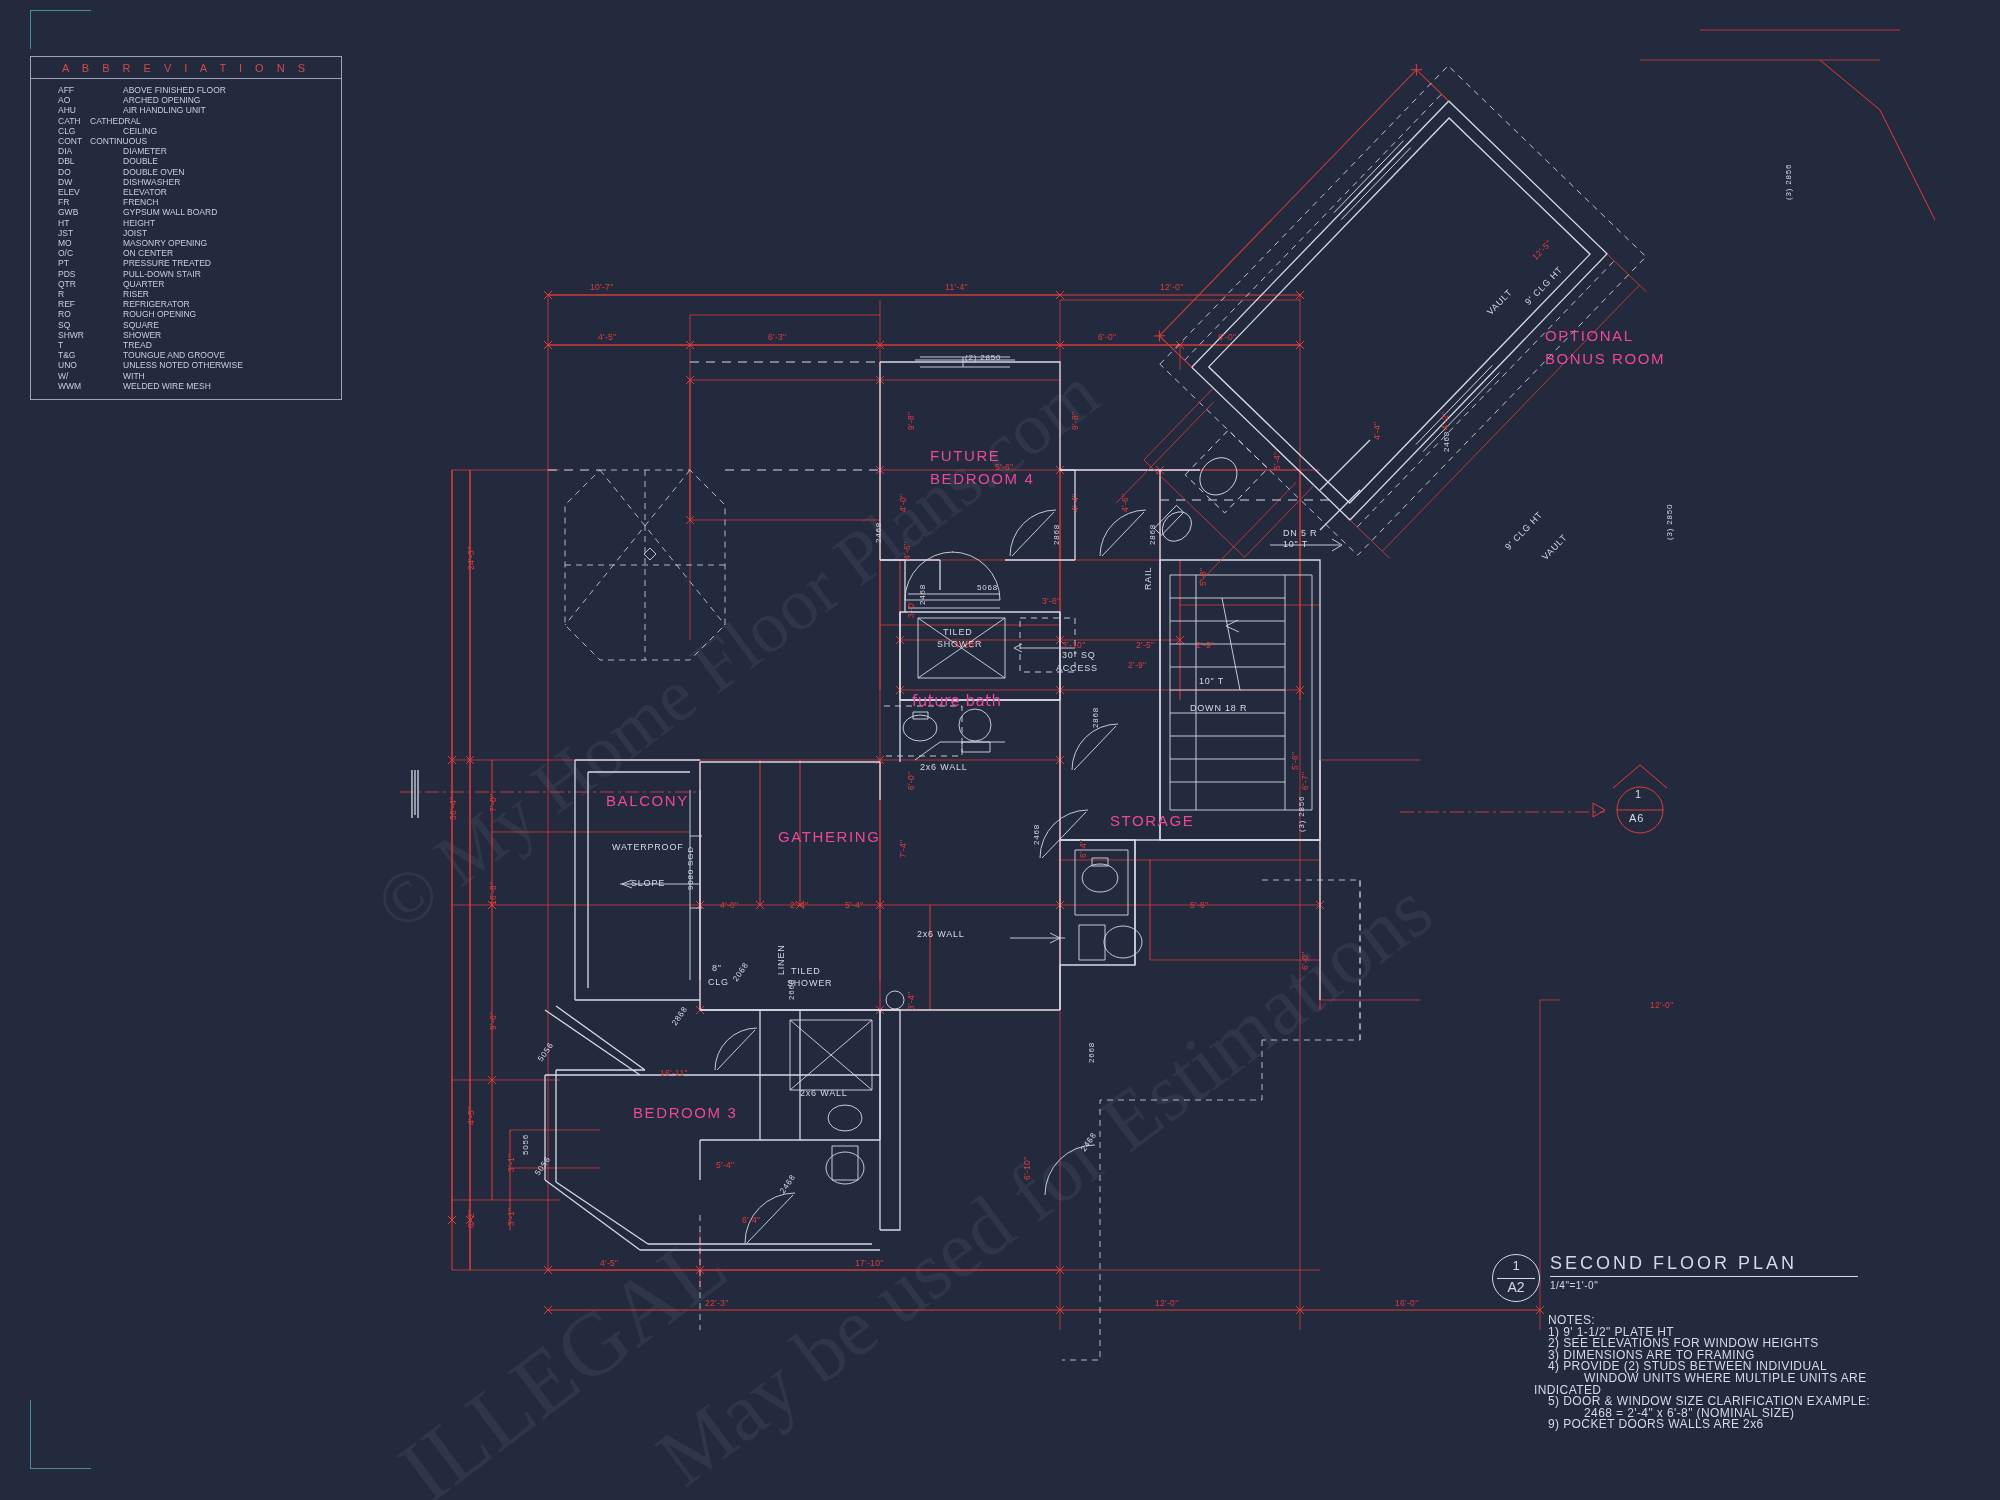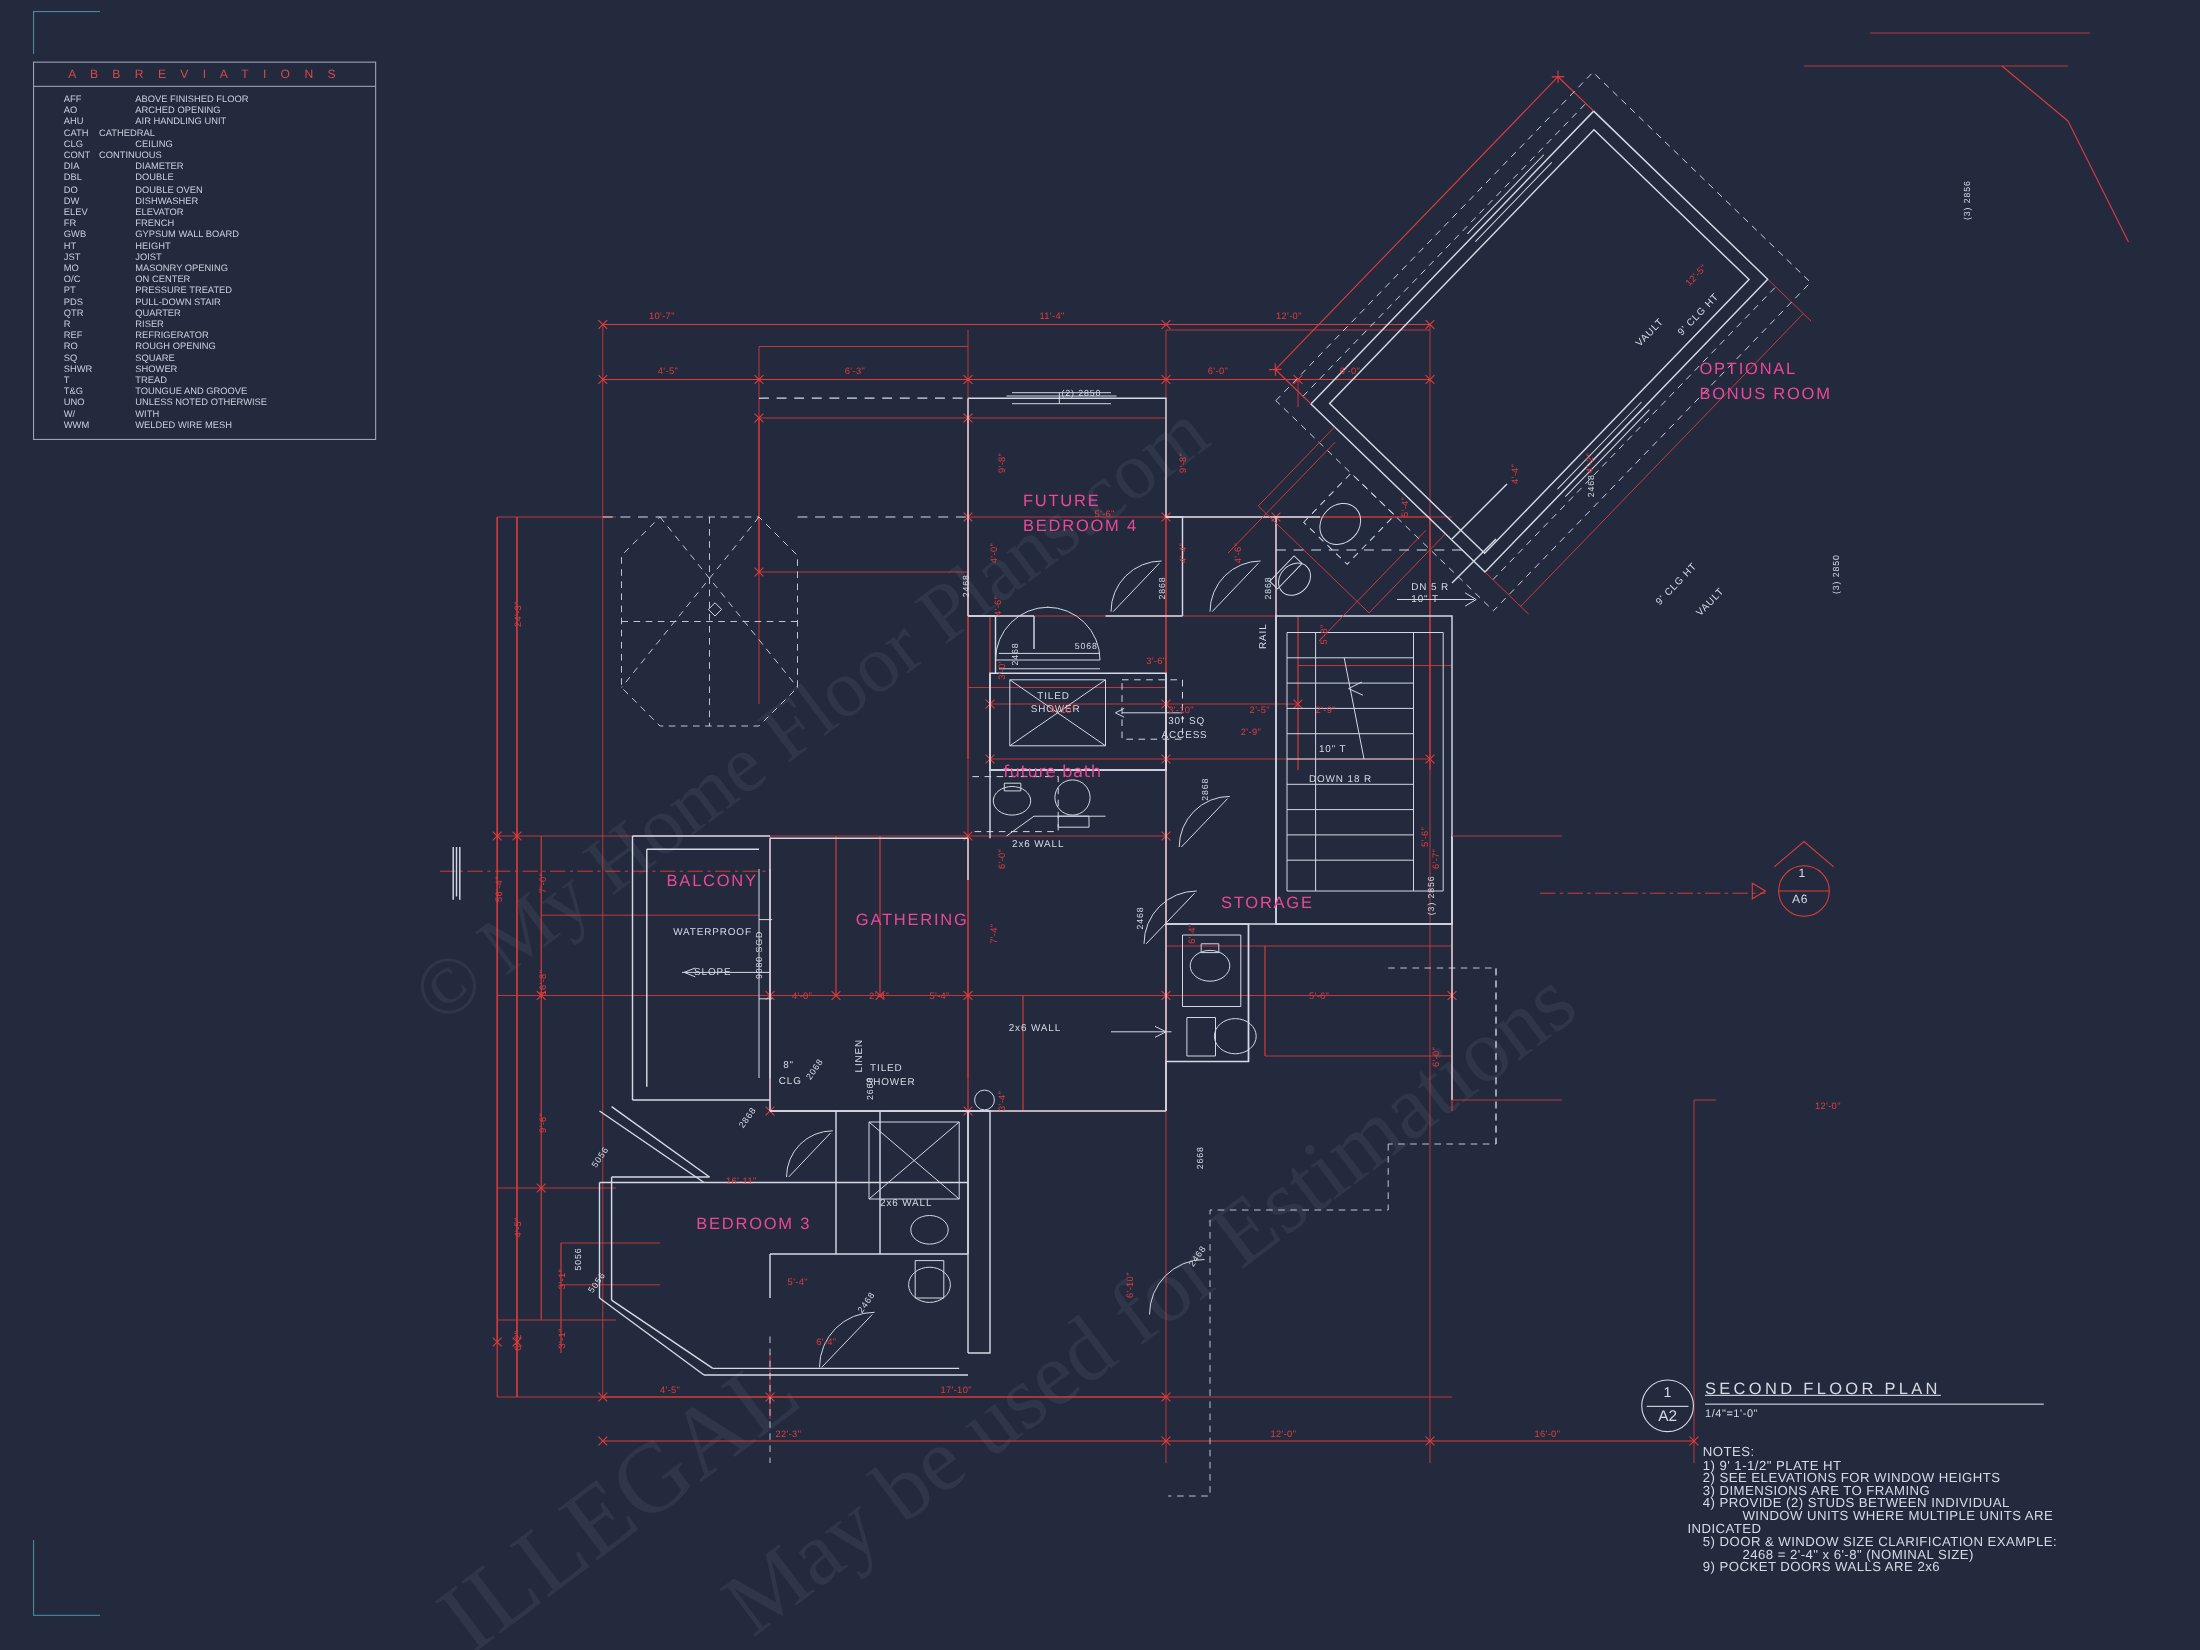--- a/index.html
+++ b/index.html
@@ -39,21 +39,21 @@
 
   
   #titleblock{position:absolute;left:1492px;top:1252px;width:420px;color:#d6dae6;}
   #tb-head{display:flex;align-items:flex-start;}
   #tb-bub{width:46px;height:46px;border:1.4px solid #d6dae6;border-radius:50%;
           position:relative;flex:none;margin-top:2px;}
   #tb-bub .n{position:absolute;top:3px;left:0;width:100%;text-align:center;font-size:13px;}
   #tb-bub .d{position:absolute;top:22.5px;left:4px;width:38px;border-top:1.2px solid #d6dae6;}
   #tb-bub .s{position:absolute;top:24px;left:0;width:100%;text-align:center;font-size:14px;}
   #tb-title{margin-left:10px;}
-  #tb-title .t{font-size:15px;letter-spacing:3px;line-height:22px;text-decoration:underline;}
+  #tb-title .t{font-size:18px;letter-spacing:3px;line-height:22px;}
   #tb-title .rule{border-top:1.3px solid #d6dae6;width:308px;margin-top:2px;}
   #tb-title .sc{font-size:10px;letter-spacing:.5px;margin-top:3px;}
   #notes{margin-left:56px;margin-top:13px;font-size:12px;line-height:11.6px;letter-spacing:.4px;}
   #notes .ind{margin-left:36px;}
   #notes .out{margin-left:-14px;}
 
   
   .wm{position:absolute;color:rgba(210,216,230,.075);font-family:"Liberation Serif",serif;
       white-space:nowrap;pointer-events:none;}
 </style>

